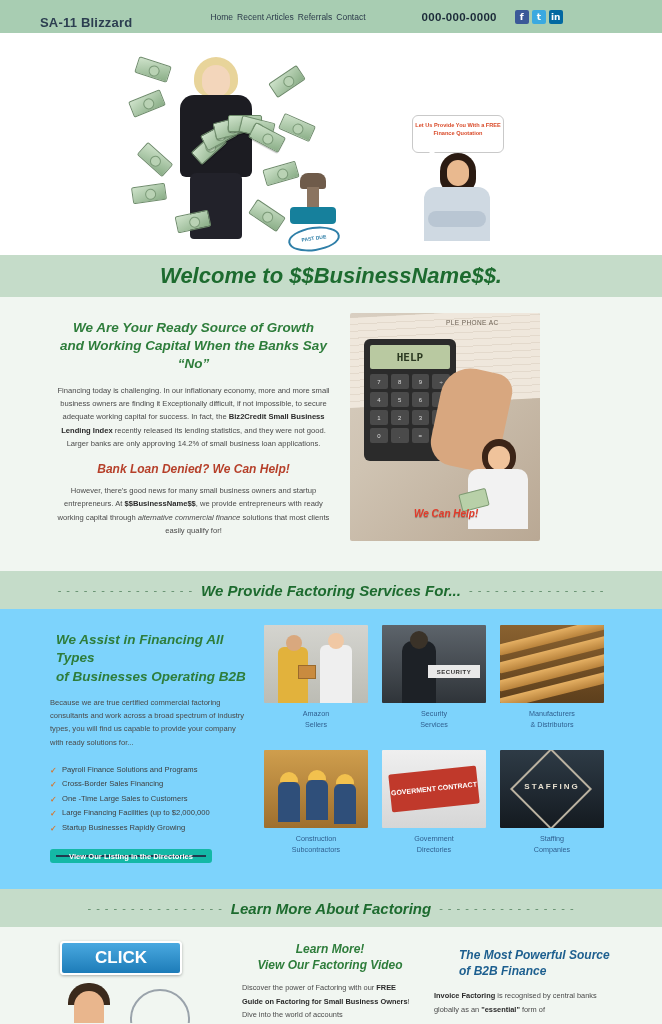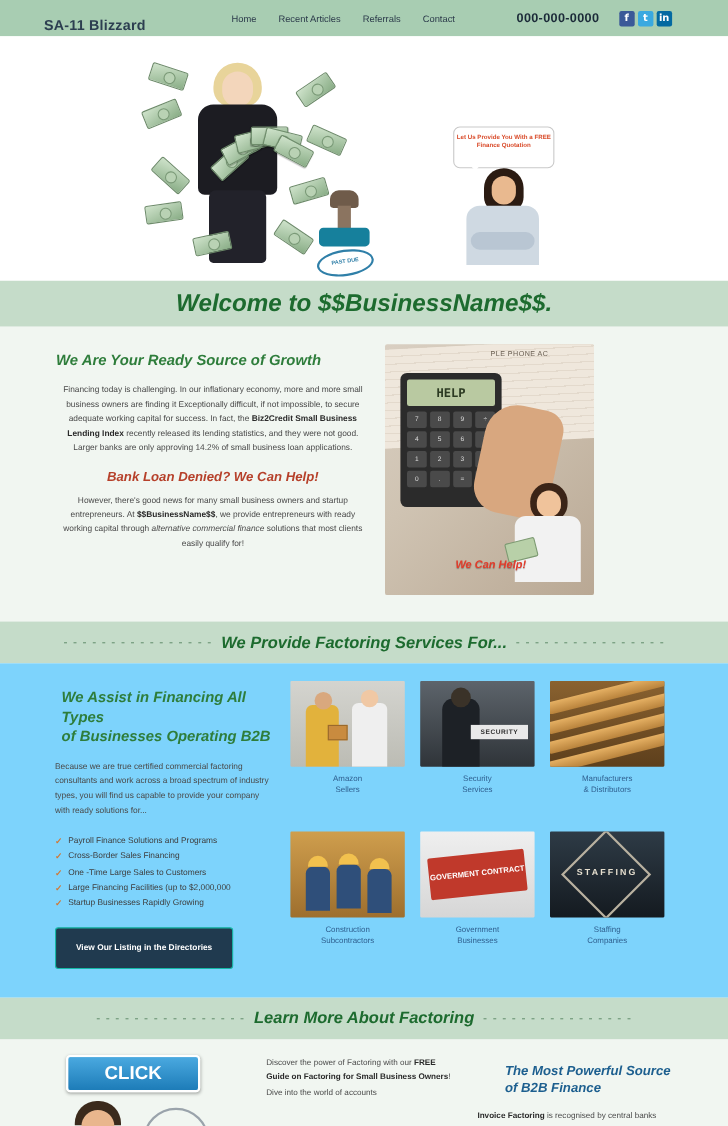--- a/index.html
+++ b/index.html
@@ -26,21 +26,21 @@
   .brand {
     font-size: 13px;
     font-weight: bold;
     color: #2c3e50;
     margin-left: 30px;
     letter-spacing: .2px;
     margin-top: 12px;
   }
   .nav-links {
     display: flex;
-    gap: 20px;
+    gap: 4px;
     margin-left: 78px;
   }
   .nav-links a {
     font-size: 8.5px;
     color: #2b3a4a;
     text-decoration: none;
     white-space: nowrap;
   }
   .phone {
     margin-left: 56px;
@@ -209,20 +209,21 @@
     justify-content: center;
   }
   .growth-inner { width: 560px; display: flex; gap: 14px; }
   .growth-left { width: 285px; }
   .h-green {
     color: #2e7d3b;
     font-size: 13.5px;
     font-weight: bold;
     font-style: italic;
     line-height: 1.35;
+    text-align: center;
     margin: 6px 0 10px;
   }
   .p-body {
     font-size: 7.6px;
     line-height: 1.75;
     color: #4a4a4a;
     text-align: center;
     margin: 0 0 10px;
   }
   .p-body b { color: #2a2a2a; }
@@ -331,23 +332,23 @@
     position: relative;
     padding-left: 12px;
   }
   .checklist li::before {
     content: "✓";
     position: absolute; left: 0; top: 0;
     color: #d4752f; font-size: 8px; font-weight: bold;
   }
   .btn-dir {
     margin-top: 14px;
-    width: 162px; height: 38px;
+    width: 162px; height: 14px;
     background: #203a4f;
-    border: 1px solid #14b8a6;
+    border: 6px solid #14b8a6;
     border-radius: 3px;
     color: #fff;
     font-size: 7.6px;
     font-weight: bold;
     display: flex; align-items: center; justify-content: center;
   }
   .grid-cards {
     width: 348px;
     display: grid;
     grid-template-columns: repeat(3, 104px);
@@ -507,20 +508,21 @@
 
   <div class="welcome">
     <span>Welcome to $$BusinessName$$.</span>
   </div>
 
   <div class="sec-growth">
     <div class="growth-inner">
       <div class="growth-left">
         <div class="h-green">
           <div>We Are Your Ready Source of Growth</div>
+          <div>and Working Capital When the Banks Say “No”</div>
         </div>
         <p class="p-body"><span>Financing  today is challenging. In our inflationary economy, more and more small business owners are finding it Exceptionally difficult, if not impossible, to secure adequate working capital for success. In fact, the </span><b>Biz2Credit Small Business Lending Index</b><span> recently released its lending statistics, and they were not good. Larger banks are only approving 14.2% of small business loan applications.</span></p>
         <div class="h-red">Bank Loan Denied? We Can Help!</div>
         <p class="p-body"><span>However, there's good news for many small business owners and startup entrepreneurs. At </span><b>$$BusinessName$$</b><span>, we provide entrepreneurs with ready working capital through </span><i>alternative commercial finance</i><span> solutions that most clients easily qualify for!</span></p>
       </div>
       <div class="growth-right">
         <div class="gr-doc"></div>
         <div class="gr-doc-label">PLE PHONE AC</div>
         <div class="gr-calc">
           <div class="gr-screen">HELP</div>
@@ -634,21 +636,21 @@
             <div>Subcontractors</div>
           </div>
         </div>
 
         <div class="card">
           <div class="card-img img-gov">
             <div class="ig-stamp">GOVERMENT CONTRACT</div>
           </div>
           <div class="card-cap">
             <div>Government</div>
-            <div>Businesses</div>
+            <div>Directories</div>
           </div>
         </div>
 
         <div class="card">
           <div class="card-img img-staff">
             <div class="ist-diamond"></div>
             <div class="ist-word">STAFFING</div>
           </div>
           <div class="card-cap">
             <div>Staffing</div>
@@ -670,20 +672,24 @@
     <div class="learn-inner">
       <div class="learn-col1">
         <div class="click-badge">CLICK</div>
         <div class="learn-photo">
           <div class="lp-hair"></div>
           <div class="lp-head"></div>
           <div class="lp-circle"></div>
         </div>
       </div>
       <div class="learn-col2">
+        <div class="h-green sm">
+          <div>Learn More!</div>
+          <div>View Our Factoring Video</div>
+        </div>
         <p class="p-body sm jl"><span>Discover the power of Factoring with our </span><b>FREE Guide on Factoring for Small Business Owners</b><span>! Dive into the world of accounts</span></p>
       </div>
       <div class="learn-col3">
         <div class="h-green blue">
           <div>The Most Powerful Source</div>
           <div>of B2B Finance</div>
         </div>
         <p class="p-body sm jl"><b>Invoice Factoring</b><span> is recognised by central banks globally as an </span><b>"essential"</b><span> form of</span></p>
       </div>
     </div>

